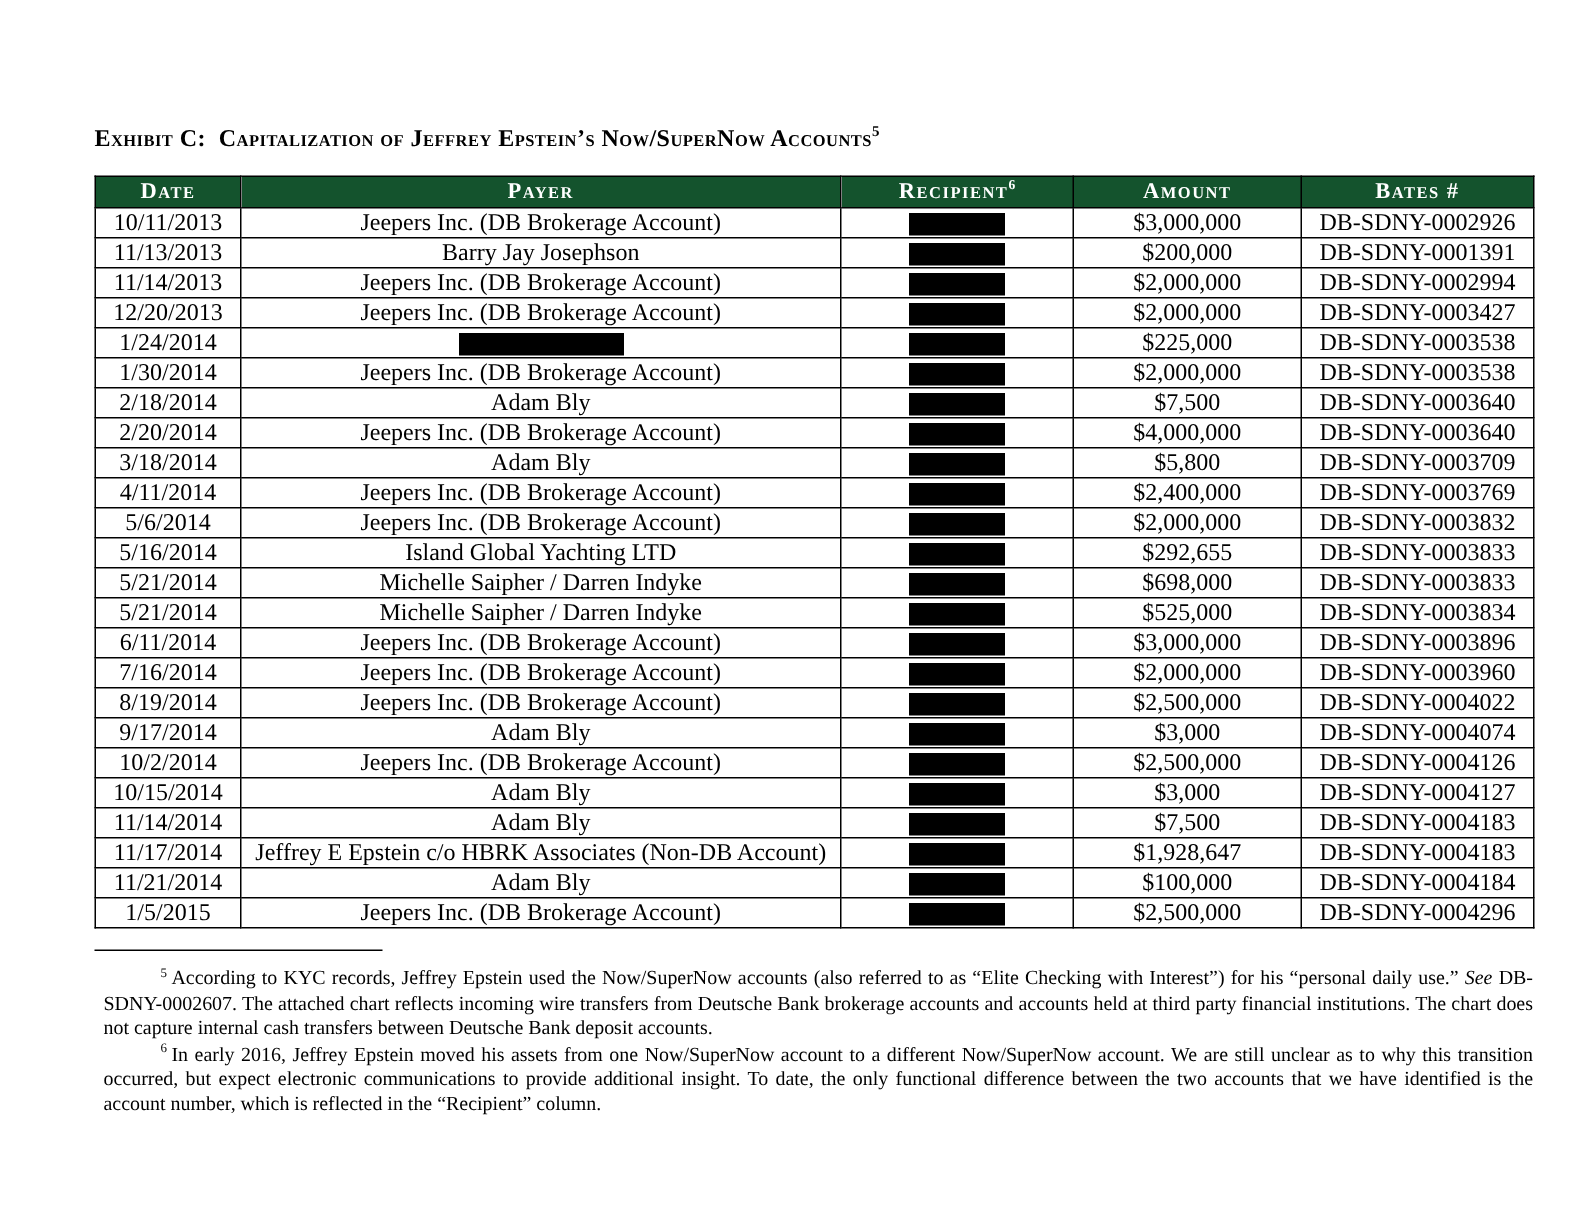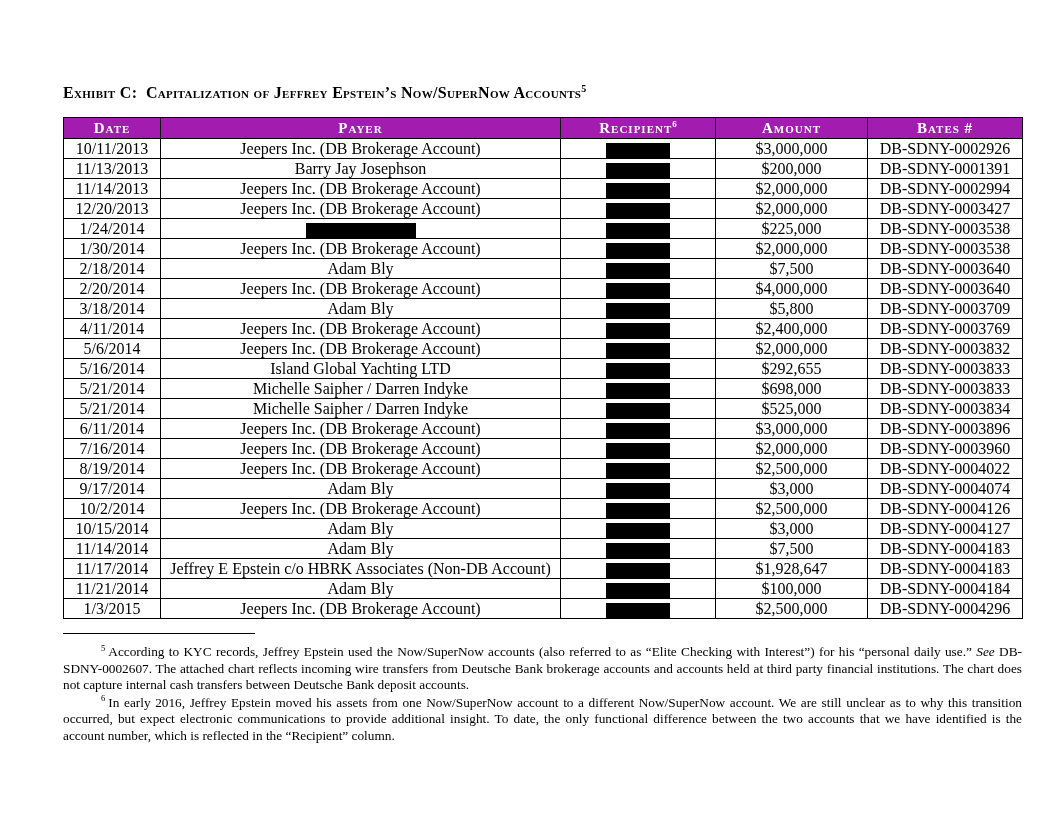--- a/index.html
+++ b/index.html
@@ -47,21 +47,21 @@
   table.exhibit td {
     border: 1px solid #000000;
     padding: 0;
     height: 19px;
     line-height: 19px;
     text-align: center;
     white-space: nowrap;
     overflow: hidden;
   }
   table.exhibit thead th {
-    background: #a21caf;
+    background: #14532d;
     color: #ffffff;
     font-weight: bold;
     font-variant: small-caps;
     font-size: 15px;
     letter-spacing: 1px;
     height: 20px;
     line-height: 20px;
   }
   table.exhibit thead th sup {
     font-size: 9px;
@@ -82,20 +82,21 @@
   }
   .redact-recipient { width: 64px; }
   .redact-payer { width: 110px; }
   .footnote-sep {
     margin-top: 14px;
     width: 192px;
     border-top: 1px solid #000000;
   }
   .footnotes {
     margin-top: 10px;
+    margin-left: 6px;
   }
   .footnotes p {
     margin: 0 0 1px 0;
     font-size: 13.3px;
     line-height: 16.6px;
     text-align: justify;
     text-indent: 38px;
   }
   .footnotes sup {
     font-size: 0.65em;
@@ -290,21 +291,21 @@
             <td class="col-bates">DB-SDNY-0004183</td>
           </tr>
           <tr>
             <td class="col-date">11/21/2014</td>
             <td class="col-payer">Adam Bly</td>
             <td class="col-recipient"><span class="redact redact-recipient"></span></td>
             <td class="col-amount">$100,000</td>
             <td class="col-bates">DB-SDNY-0004184</td>
           </tr>
           <tr>
-            <td class="col-date">1/3/2015</td>
+            <td class="col-date">1/5/2015</td>
             <td class="col-payer">Jeepers Inc. (DB Brokerage Account)</td>
             <td class="col-recipient"><span class="redact redact-recipient"></span></td>
             <td class="col-amount">$2,500,000</td>
             <td class="col-bates">DB-SDNY-0004296</td>
           </tr>
         </tbody>
     </table>
 
     <div class="footnote-sep"></div>
 

